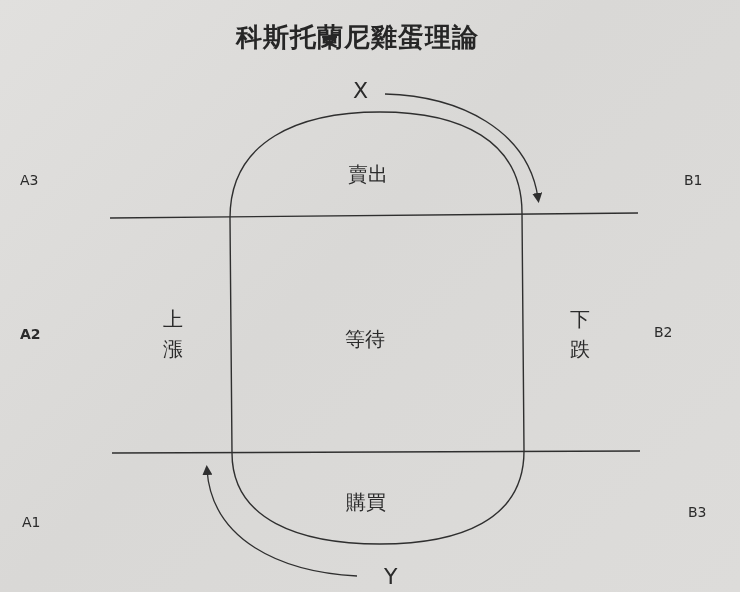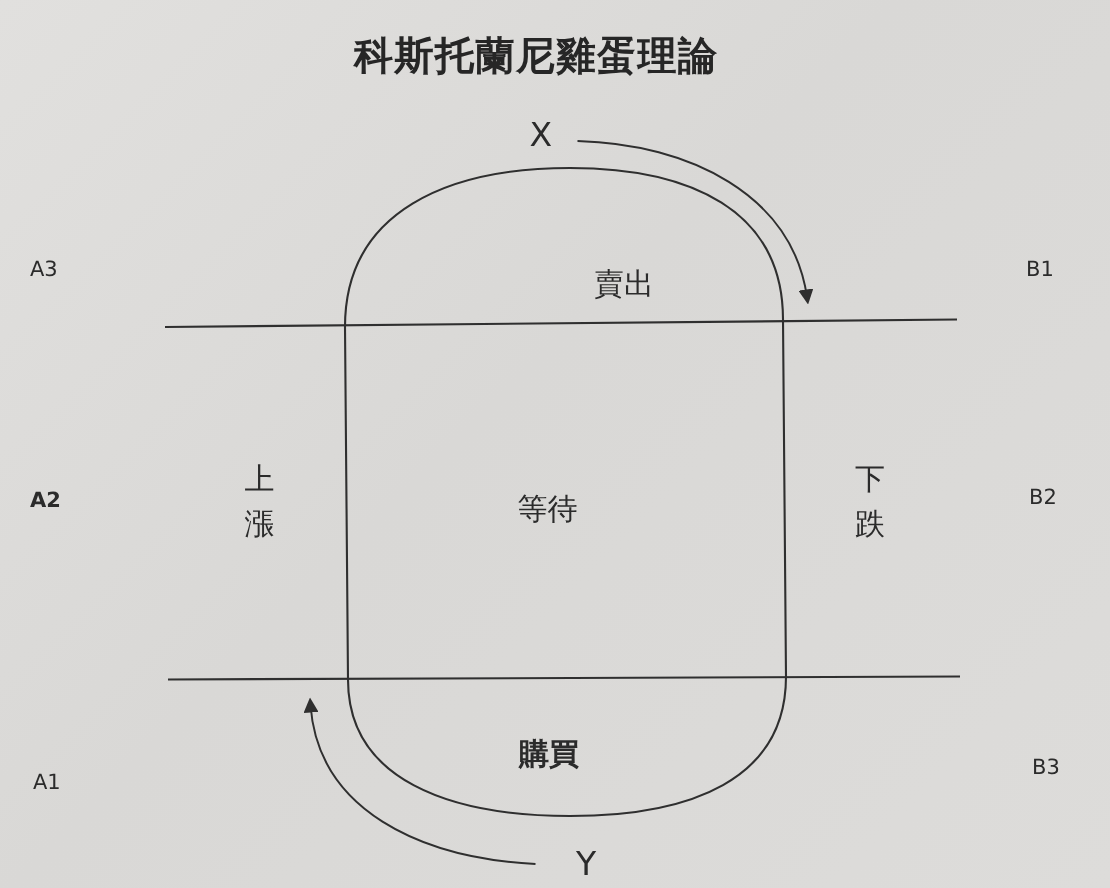--- a/index.html
+++ b/index.html
@@ -45,34 +45,34 @@
     <path d="M385,94 C460,96 528,130 538,198" fill="none" stroke="#2f2f2f" stroke-width="1.3" marker-end="url(#arrowhead)"></path>
 
     <path d="M357,576 C280,572 212,540 207,470" fill="none" stroke="#2f2f2f" stroke-width="1.3" marker-end="url(#arrowhead)"></path>
   </svg>
 
   <div class="lbl title">科斯托蘭尼雞蛋理論</div>
 
   <div class="lbl xy" style="left:353px; top:78px;">X</div>
   <div class="lbl xy" style="left:384px; top:564px;">Y</div>
 
-  <div class="lbl cjk" style="left:348px; top:176px;margin-left:48px;">賣出</div>
+  <div class="lbl cjk" style="left:348px; top:161px;">賣出</div>
   <div class="lbl cjk" style="left:345px; top:326px;">等待</div>
-  <div class="lbl cjk" style="left:346px; top:489px;font-weight:bold;">購買</div>
+  <div class="lbl cjk" style="left:346px; top:489px;">購買</div>
 
   <div class="lbl vert" style="left:162px; top:304px;">
     <div>上</div>
     <div>漲</div>
   </div>
   <div class="lbl vert" style="left:569px; top:304px;">
     <div>下</div>
     <div>跌</div>
   </div>
 
   <div class="lbl side" style="left:20px; top:172px;">A3</div>
   <div class="lbl side" style="left:20px; top:326px;font-weight:bold;">A2</div>
   <div class="lbl side" style="left:22px; top:489px;margin-top:25px;">A1</div>
 
   <div class="lbl side" style="left:684px; top:172px;">B1</div>
-  <div class="lbl side" style="left:686px; top:324px;">B2</div>
+  <div class="lbl side" style="left:654px; top:324px;">B2</div>
   <div class="lbl side" style="left:688px; top:484px;margin-top:20px;">B3</div>
 
 </div>
 
 </body></html>

